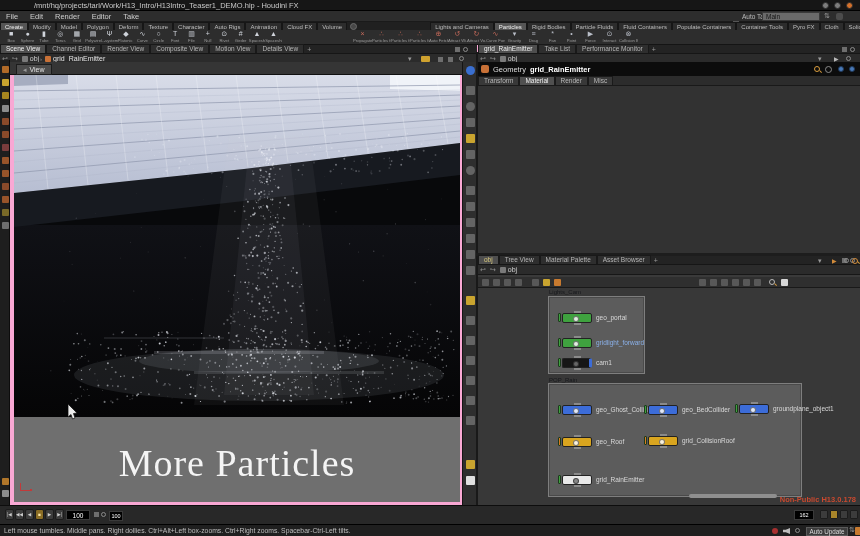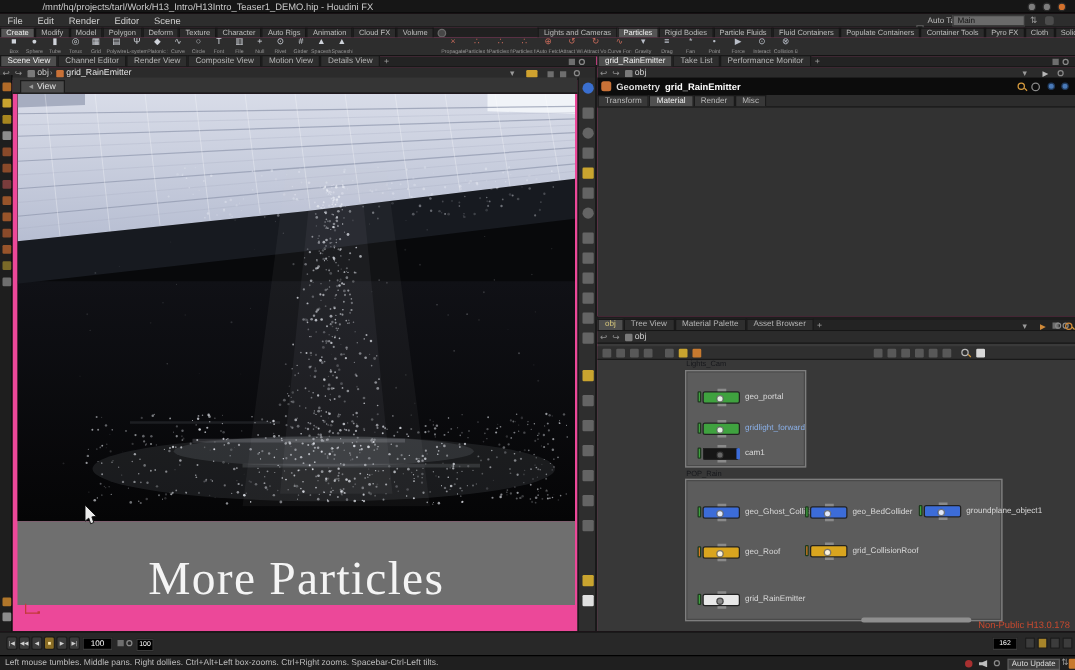--- a/index.html
+++ b/index.html
@@ -1,18 +1,18 @@
 <!DOCTYPE html>
 <html><head>
 <meta charset="utf-8">
 <style>
   *{margin:0;padding:0;box-sizing:border-box}
   html,body{background:#111}
   body{font-family:"Liberation Sans",sans-serif;-webkit-font-smoothing:antialiased}
-  #app{position:relative;width:860px;height:536px;background:#ec4899;overflow:hidden;color:#c8c8c8}
+  #app{position:relative;width:860px;height:536px;background:#f9a8d4;overflow:hidden;color:#c8c8c8}
   .abs{position:absolute}
   .row{display:flex;align-items:center}
   
   .titlebar{left:0;top:0;width:860px;height:11px;background:#161616;border-bottom:1px solid #000}
   .titlebar .t{position:absolute;left:34px;top:1px;font-size:7.5px;color:#c9c9c9;white-space:nowrap}
   .winbtn{position:absolute;top:2px;width:7px;height:7px;border-radius:50%;background:#7d7d7d;border:1px solid #2c2c2c}
   .menubar{left:0;top:11px;width:860px;height:11px;background:#2d2d2d;border-bottom:1px solid #1a1a1a}
   .menubar .mi{font-size:7.5px;color:#cfcfcf;padding:0 6px}
   .chk{width:6px;height:6px;background:#1b1b1b;border:1px solid #555;display:inline-block}
   .takefld{position:absolute;left:762px;top:1px;width:58px;height:9px;background:#6a6a6a;border:1px solid #3a3a3a;font-size:6.5px;color:#151515;padding:0 3px;line-height:8px}
@@ -40,29 +40,29 @@
   .chev{font-size:6px;color:#9a9a9a;padding:0 1px}
   .cornerics{position:absolute;display:flex;gap:3px;align-items:center}
   .ic-sq{width:5px;height:5px;background:#6e6e6e;display:inline-block}
   .ic-ci{width:5px;height:5px;border:1px solid #8a8a8a;border-radius:50%;display:inline-block}
   
   .lefttools{left:0;top:60px;width:10px;height:445px;background:#1e1e1e;border-right:1px solid #0c0c0c}
   .lt-ic{position:absolute;left:1.5px;width:7px;height:7px;border-radius:1px}
   .vpbar{left:10px;top:62px;width:452px;height:13px;background:#353535;border-bottom:1px solid #101010}
   .vptab{position:absolute;left:6px;top:2px;background:#4b4b4b;border:1px solid #1c1c1c;font-size:7px;color:#e2e2e2;padding:0 6px;line-height:9px}
   .vpscene{left:14px;top:75px;width:446px;height:342px;background:#0a0b0d;overflow:hidden}
-  .vpband{left:14px;top:417px;width:446px;height:67px;background:#6f6f6f}
+  .vpband{left:14px;top:417px;width:446px;height:85px;background:#6f6f6f}
   .bandtitle{position:absolute;left:0;right:0;top:24px;text-align:center;font-family:"Liberation Serif",serif;font-size:38px;color:#f4f4f4;letter-spacing:1px}
   .rtoolcol{left:462px;top:62px;width:14px;height:443px;background:#2e2e2e;border-left:1px solid #141414}
   .rt-ic{position:absolute;left:2.5px;width:9px;height:9px;border-radius:1px;background:#646464}
   .vsplit{left:476px;top:52px;width:2px;height:453px;background:#191919}
   
   .parampane{left:478px;top:62px;width:382px;height:191px;background:#323232}
   .phdr{position:absolute;left:0;top:0;width:382px;height:14px;background:#0c0c0c;display:flex;align-items:center}
-  .phdr .ptype{font-size:7.5px;font-weight:bold;color:#ddd;margin-right:4px}
+  .phdr .ptype{font-size:7.5px;font-weight:normal;color:#ddd;margin-right:4px}
   .phdr .pname{font-size:7.5px;font-weight:bold;color:#fff;white-space:nowrap}
   .geoic{width:8px;height:8px;background:#c87137;border-radius:2px;margin:0 4px 0 3px;flex:none}
   .mag{width:6px;height:6px;border:1.3px solid #d89c3e;border-radius:50%;position:relative;display:inline-block}
   .mag:after{content:"";position:absolute;width:3px;height:1.3px;background:#d89c3e;right:-2.6px;bottom:-1px;transform:rotate(45deg)}
   .blueglobe{width:6px;height:6px;border-radius:50%;background:#4a7ab8;display:inline-block;border:1px solid #203a5c}
   .ptabrow{position:absolute;left:0;top:14px;width:382px;height:10px;background:#2c2c2c;border-bottom:1px solid #191919;display:flex;align-items:flex-end}
   .prmtab{font-size:6.5px;color:#b8b8b8;background:#383838;border:1px solid #1a1a1a;border-bottom:none;padding:1px 5px;line-height:6.5px}
   .prmtab.active{background:#505050;color:#efefef}
   .matrow{position:absolute;left:0;top:26px;width:382px;height:12px;display:flex;align-items:center}
   .matlabel{width:58px;text-align:right;font-size:7px;color:#bcbcbc;padding-right:4px}
@@ -77,21 +77,21 @@
   .netboxtitle{position:absolute;font-size:6px;color:#17181c;white-space:nowrap}
   .nnode{position:absolute;display:flex;align-items:center;height:11px}
   .nflag{width:3px;height:9px;border-radius:1px;margin-right:1px;border:0.5px solid #1c3a1c;flex:none}
   .nbody{width:30px;height:10px;border-radius:2px;border:1px solid #222;position:relative;flex:none}
   .nbody:before{content:"";position:absolute;left:11px;top:-3px;width:7px;height:2px;background:#8a8a8a}
   .nbody:after{content:"";position:absolute;left:11px;bottom:-3px;width:7px;height:2px;background:#8a8a8a}
   .nglyph{position:absolute;left:10px;top:2px;width:6px;height:6px;border-radius:50%;background:rgba(255,255,255,.85);border:1px solid rgba(0,0,0,.5)}
   .nbody.cam{border-right:3px solid #3c6cd8}
   .nbody.cam .nglyph{background:#666}
   .nlabel{font-size:6.5px;color:#d9d9d9;margin-left:4px;white-space:nowrap}
-  .version{position:absolute;right:4px;bottom:1px;font-size:7.5px;font-weight:normal;color:#c9492f}
+  .version{position:absolute;right:4px;bottom:1px;font-size:7.5px;font-weight:bold;color:#c9492f}
   .netscroll{position:absolute;left:211px;top:206px;width:88px;height:4px;background:#8f8f8f;border-radius:2px}
   
   .playbar{left:0;top:505px;width:860px;height:19px;background:#282828;border-top:1px solid #0d0d0d}
   .tbtn{width:9px;height:11px;background:#3c3c3c;border:1px solid #1c1c1c;border-radius:2px;font-size:4.5px;color:#cfcfcf;text-align:center;line-height:10px;margin-right:1px;flex:none;overflow:hidden}
   .tbtn.hl{background:#8a6d25;color:#ffe9a8}
   .frfld{height:10px;background:#000;border:1px solid #3a3a3a;color:#fff;font-size:6.5px;text-align:center;line-height:9px}
   .pb-ic{width:8px;height:9px;background:#3c3c3c;border:1px solid #1c1c1c;border-radius:1px;margin-left:2px;flex:none}
   .statusbar{left:0;top:524px;width:860px;height:12px;background:#1f1f1f;border-top:1px solid #000;display:flex;align-items:center}
   .helptxt{font-size:6.8px;color:#bdbdbd;padding-left:4px;white-space:nowrap}
   .aupdate{position:absolute;left:806px;top:1.5px;width:42px;height:9px;background:#3c3c3c;border:1px solid #5a5a5a;font-size:6.3px;color:#ddd;text-align:center;line-height:8px}
@@ -108,21 +108,21 @@
     <span class="winbtn" style="left:822px"></span>
     <span class="winbtn" style="left:834px"></span>
     <span class="winbtn" style="left:846px;background:#d4712c"></span>
   </div>
 
   <div class="abs menubar row">
     <span class="mi">File</span>
     <span class="mi">Edit</span>
     <span class="mi">Render</span>
     <span class="mi">Editor</span>
-    <span class="mi">Scene</span>
+    <span class="mi">Take</span>
     <span class="abs" style="left:733px;top:2px"><span class="chk"></span></span>
     <span class="abs" style="left:742px;top:1.5px;font-size:6.5px;color:#bdbdbd">Auto Takes</span>
     <span class="takefld">Main</span>
     <span class="abs" style="left:824px;top:1px;font-size:7px;color:#9a9a9a">⇅</span>
     <span class="abs" style="left:836px;top:2px;width:7px;height:7px;background:#4c4c4c;border-radius:2px"></span>
   </div>
 
   <div class="abs shelftabs">
     <span class="stab active">Create</span>
     <span class="stab">Modify</span>

